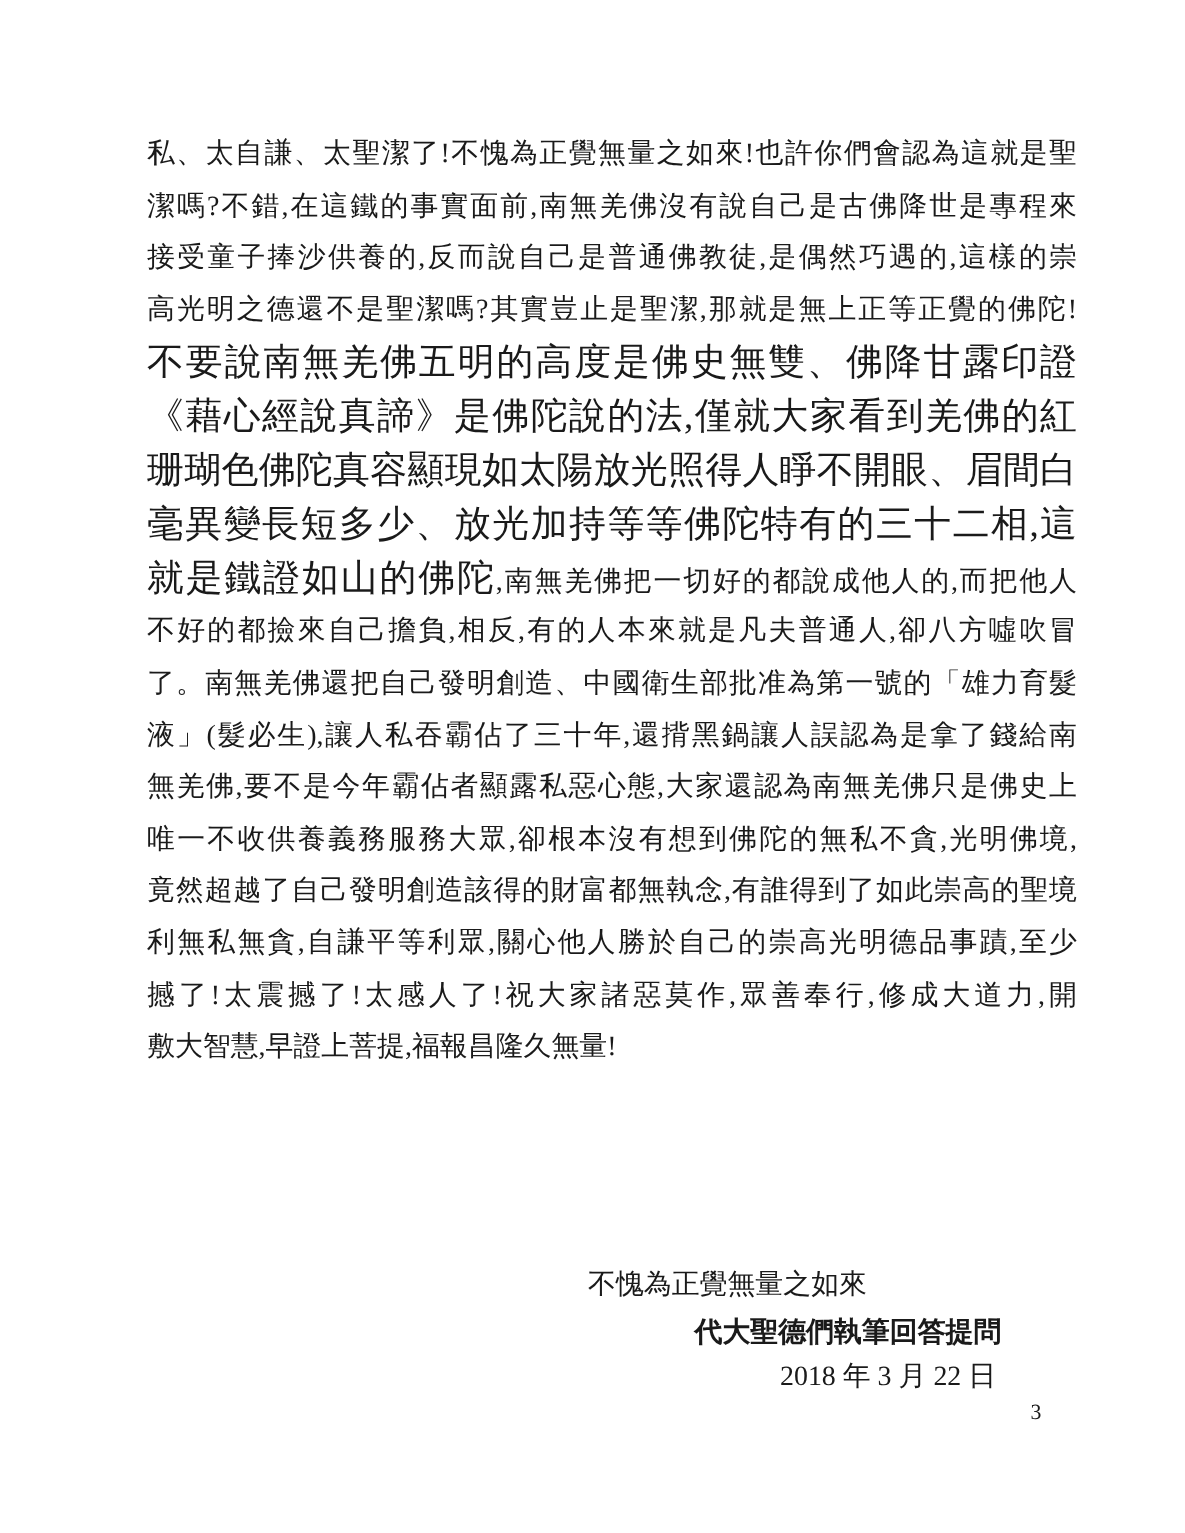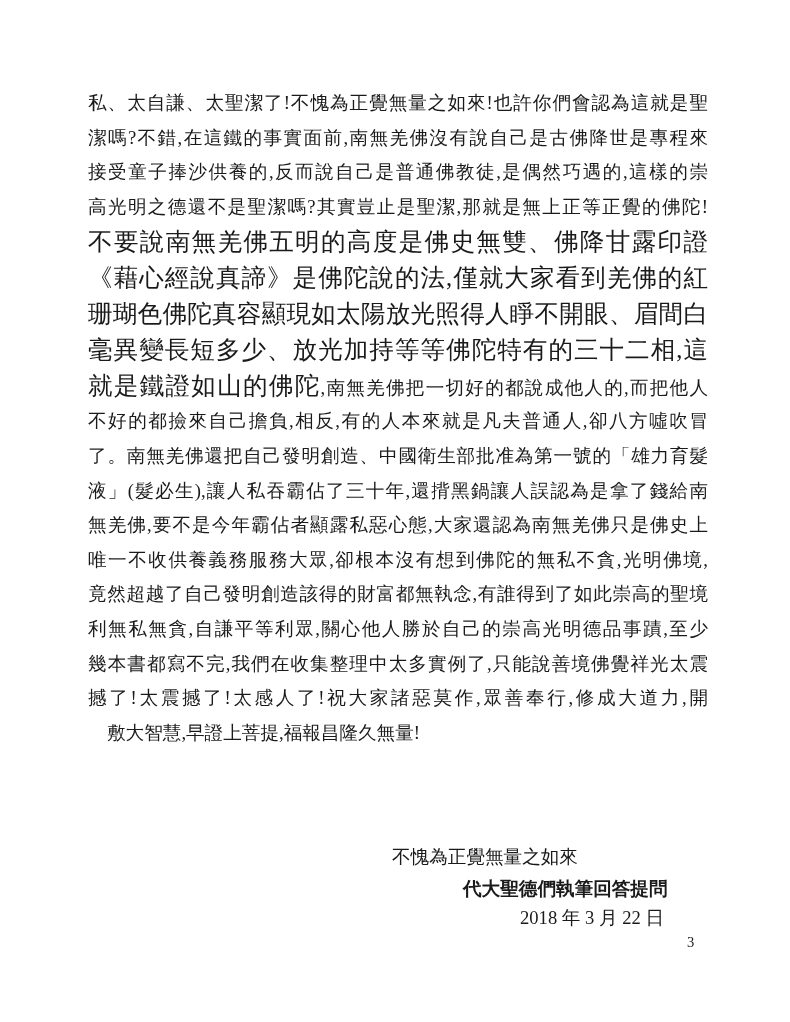--- a/index.html
+++ b/index.html
@@ -8,21 +8,21 @@
     position: relative;
     width: 790px;
     height: 1022px;
     background: #ffffff;
     overflow: hidden;
     font-family: "Liberation Serif", "DejaVu Serif", serif;
     color: #1a1a1a;
   }
   .bodytext {
     position: absolute;
-    left: 88px;
+    left: 98px;
     top: 86px;
     width: 620px;
   }
   .ln {
     white-space: nowrap;
     overflow: hidden;
     text-align: justify;
     text-align-last: justify;
   }
   .ln-n {
@@ -34,21 +34,21 @@
     font-size: 24.6px;
     height: 36px;
     line-height: 36px;
   }
   .ln-mixed {
     font-size: 18.6px;
     height: 36px;
     line-height: 36px;
   }
   .ln-mixed .big-seg { font-size: 24.6px; }
-  .ln-last { text-align-last: left; margin-left: 19px; }
+  .ln-last { text-align-last: left; }
   .footer-line {
     position: absolute;
     white-space: nowrap;
     font-size: 18.6px;
     line-height: 24px;
   }
   .footer-org    { left: 392px; top: 845px; }
   .footer-byline { left: 463px; top: 877px; font-weight: bold; }
   .footer-date   { left: 498px; top: 906px; margin-left: 22px; }
   .page-number {
@@ -78,21 +78,20 @@
       <span class="big-seg">就是鐵證如山的佛陀</span><span>,南無羌佛把一切好的都說成他人的,而把他人</span>
     </div>
 
     <div class="ln ln-n">不好的都撿來自己擔負,相反,有的人本來就是凡夫普通人,卻八方噓吹冒</div>
     <div class="ln ln-n">了。南無羌佛還把自己發明創造、中國衛生部批准為第一號的「雄力育髮</div>
     <div class="ln ln-n">液」(髮必生),讓人私吞霸佔了三十年,還揹黑鍋讓人誤認為是拿了錢給南</div>
     <div class="ln ln-n">無羌佛,要不是今年霸佔者顯露私惡心態,大家還認為南無羌佛只是佛史上</div>
     <div class="ln ln-n">唯一不收供養義務服務大眾,卻根本沒有想到佛陀的無私不貪,光明佛境,</div>
     <div class="ln ln-n">竟然超越了自己發明創造該得的財富都無執念,有誰得到了如此崇高的聖境</div>
     <div class="ln ln-n">利無私無貪,自謙平等利眾,關心他人勝於自己的崇高光明德品事蹟,至少</div>
-    <div class="ln ln-n">幾本書都寫不完,我們在收集整理中太多實例了,只能說善境佛覺祥光太震</div>
     <div class="ln ln-n">撼了!太震撼了!太感人了!祝大家諸惡莫作,眾善奉行,修成大道力,開</div>
     <div class="ln ln-n ln-last">敷大智慧,早證上菩提,福報昌隆久無量!</div>
   </div>
 
   <div class="footer-line footer-org">不愧為正覺無量之如來</div>
   <div class="footer-line footer-byline">代大聖德們執筆回答提問</div>
   <div class="footer-line footer-date">2018 年 3 月 22 日</div>
 
   <div class="page-number">3</div>
 </div>

